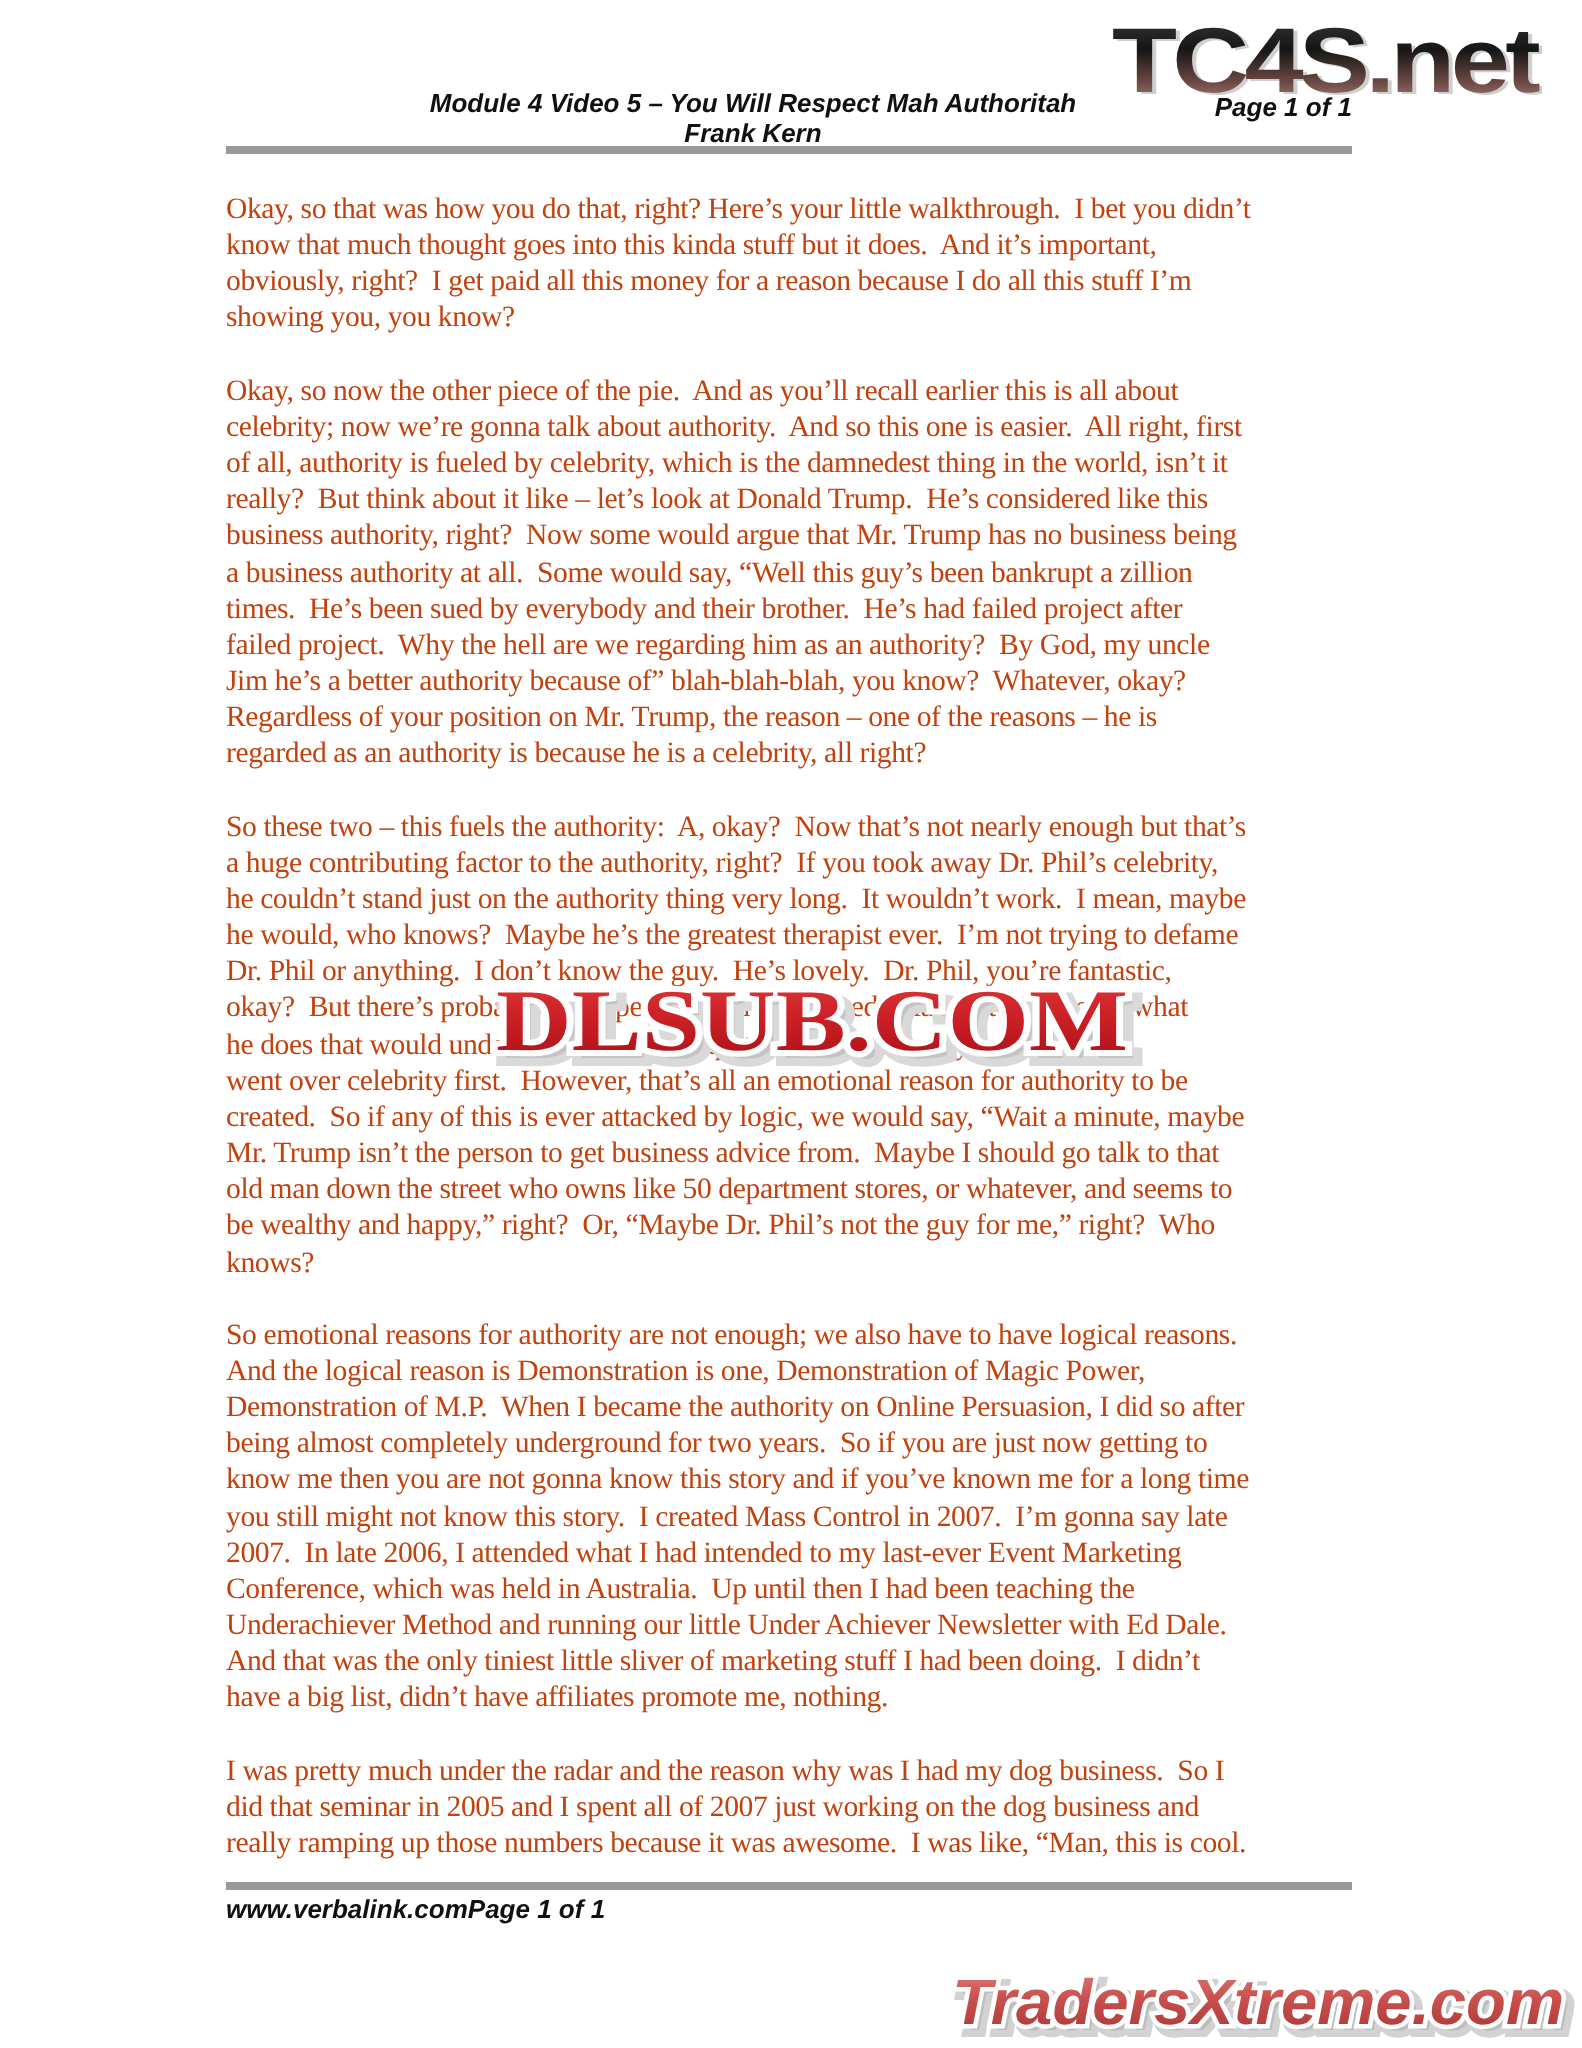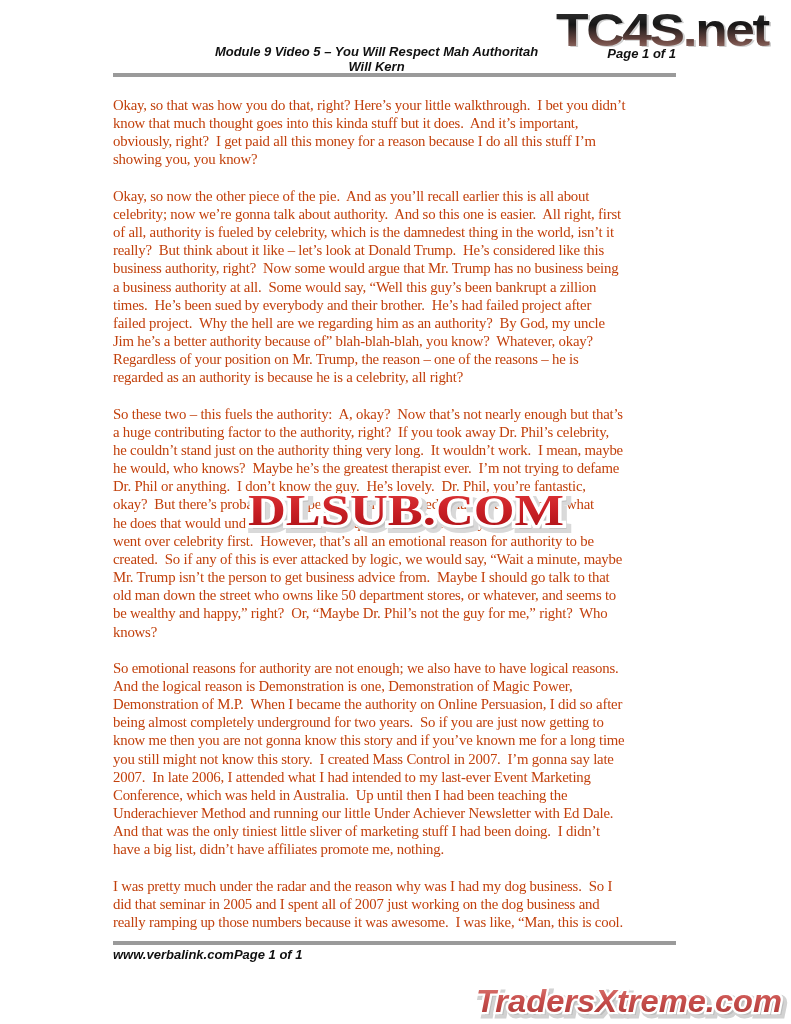--- a/index.html
+++ b/index.html
@@ -71,22 +71,22 @@
           <stop offset="90%" stop-color="#9c7b74"></stop>
           <stop offset="100%" stop-color="#b7a9a5"></stop>
         </linearGradient>
       </defs>
       <text x="109" y="44" text-anchor="middle" font-family="Liberation Sans, sans-serif" font-size="46" font-weight="bold" letter-spacing="-2" textLength="212" lengthAdjust="spacingAndGlyphs" fill="#cfcfcf" transform="translate(2,1)">TC4S.net</text>
       <text x="109" y="44" text-anchor="middle" font-family="Liberation Sans, sans-serif" font-size="46" font-weight="bold" letter-spacing="-2" textLength="212" lengthAdjust="spacingAndGlyphs" fill="url(#tc4sGrad)">TC4S.net</text>
     </svg>
   </div>
 
   <div class="header-center">
-    <div>Module 9 Video 5 – You Will Respect Mah Authoritah</div>
-    <div>Will Kern</div>
+    <div>Module 4 Video 5 – You Will Respect Mah Authoritah</div>
+    <div>Frank Kern</div>
   </div>
   <div class="header-page">Page 1 of 1</div>
   <div class="rule top"></div>
 
   <div class="body-text">
     <p>Okay, so that was how you do that, right? Here’s your little walkthrough.  I bet you didn’t
 know that much thought goes into this kinda stuff but it does.  And it’s important,
 obviously, right?  I get paid all this money for a reason because I do all this stuff I’m
 showing you, you know?</p>
     <p>Okay, so now the other piece of the pie.  And as you’ll recall earlier this is all about

